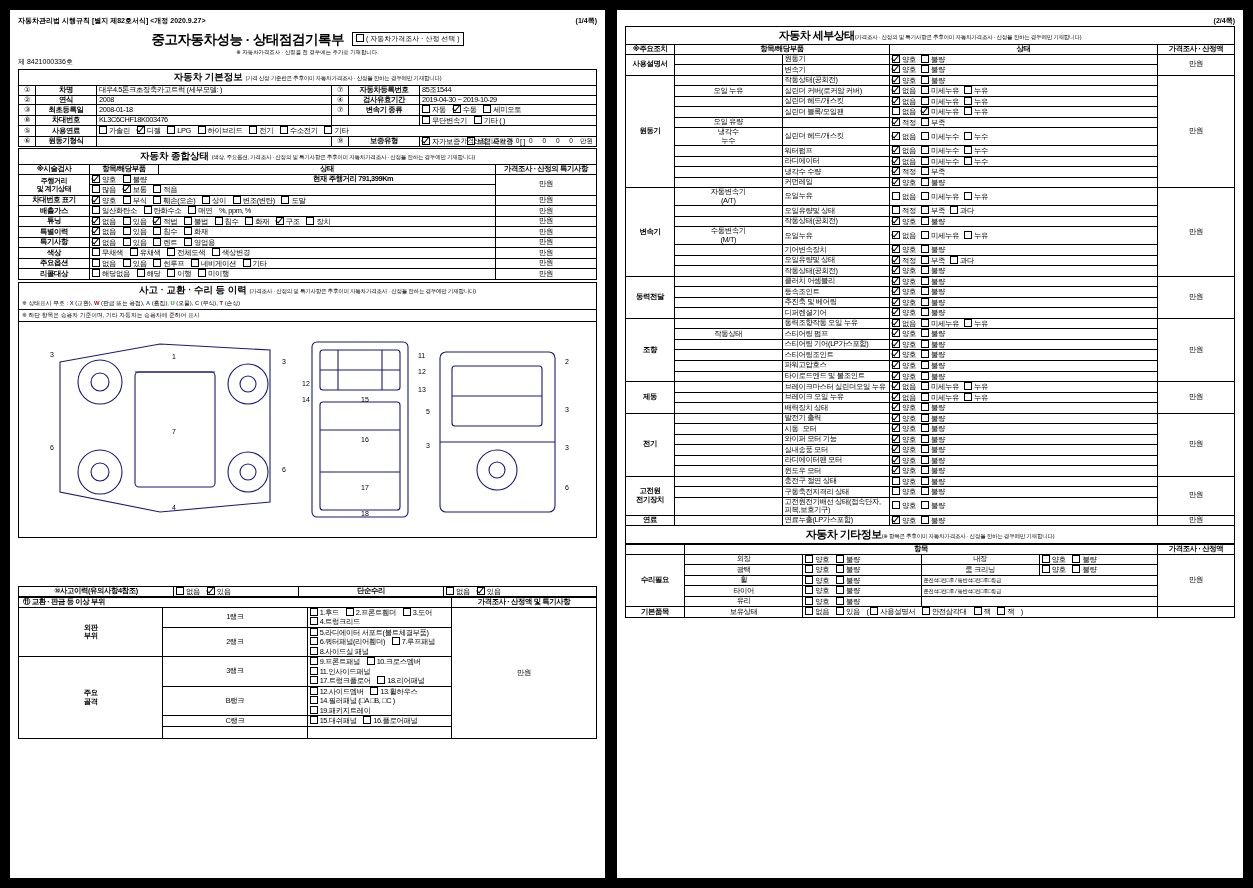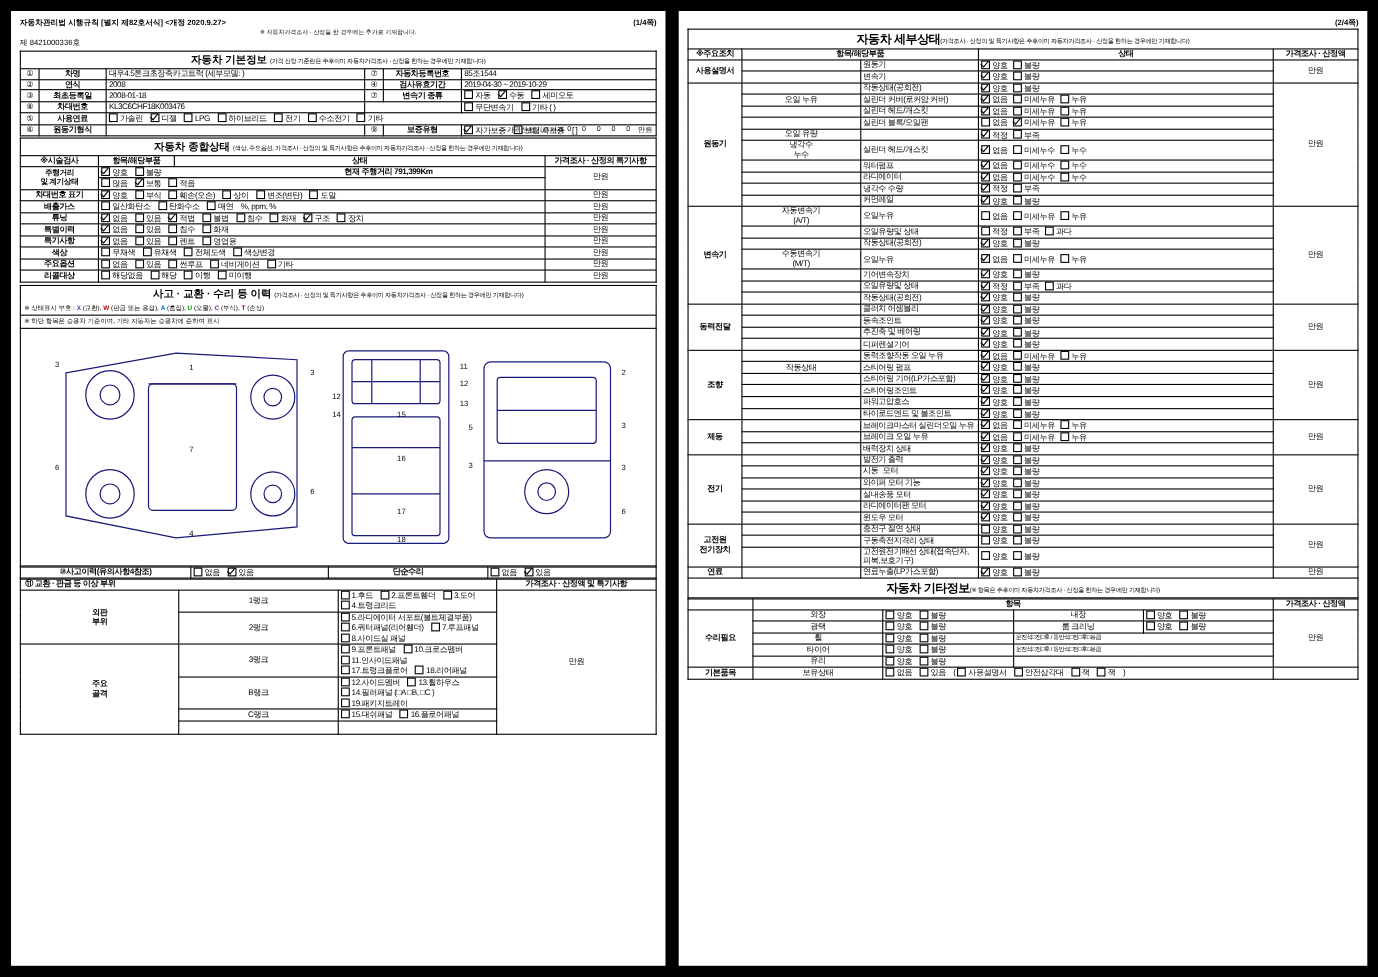--- a/index.html
+++ b/index.html
@@ -33,20 +33,26 @@
 
 <div id="page">
 
   <div class="sheet" id="left">
     <div class="inner">
       <div class="hdrrow">
         <span>자동차관리법 시행규칙 [별지 제82호서식] &lt;개정 2020.9.27&gt;</span>
         <span>(1/4쪽)</span>
       </div>
 
+      <div style="display:flex;align-items:center;justify-content:center;margin-top:3px;">
+        <div class="title">중고자동차성능 · 상태점검기록부</div>
+        <div style="font-size:7px;margin-left:8px;border:1px solid #000;padding:1px 3px;">
+          <span class="cb"></span><span>( 자동차가격조사 · 산정 선택 )</span>
+        </div>
+      </div>
       <div class="xtiny" style="text-align:center;">※ 자동차가격조사 · 산정을 한 경우에는 추가로 기재합니다.</div>
       <div style="font-size:7px;margin-top:1px;">제 8421000336호</div>
 
       <div class="secbar" style="margin-top:2px;">
         <span>자동차 기본정보</span>
         <span class="note">(가격 산정 기준란은 추후이미 자동차가격조사 · 산정을 한하는 경우에만 기재합니다)</span>
       </div>
       <table>
         <tbody>
             <tr>
@@ -304,21 +310,21 @@
             <text x="545" y="42">2</text>
               <text x="545" y="90">3</text>
               <text x="545" y="128">3</text>
               <text x="545" y="168">6</text>
             <text x="406" y="92">5</text>
               <text x="406" y="126">3</text>
           </g>
         </svg>
       </div>
 
-      <table style="border-top:none;">
+      <table style="border-top:none;margin-top:48px;">
         <tbody>
             <tr>
           <td style="width:150px" class="lbl">⑩사고이력(유의사항4참조)</td>
           <td style="width:120px">
             <span class="opt"><span class="cb"></span><span>없음</span></span>
             <span class="opt"><span class="cb on"></span><span>있음</span></span>
           </td>
           <td style="width:140px" class="lbl">단순수리</td>
           <td>
             <span class="opt"><span class="cb"></span><span>없음</span></span>

